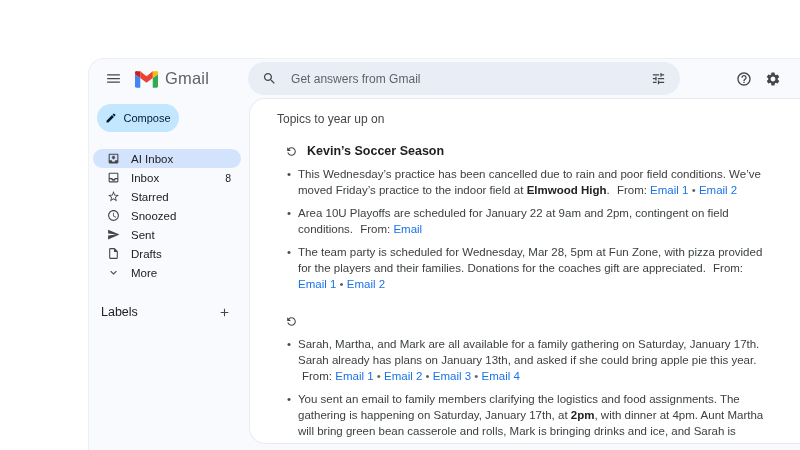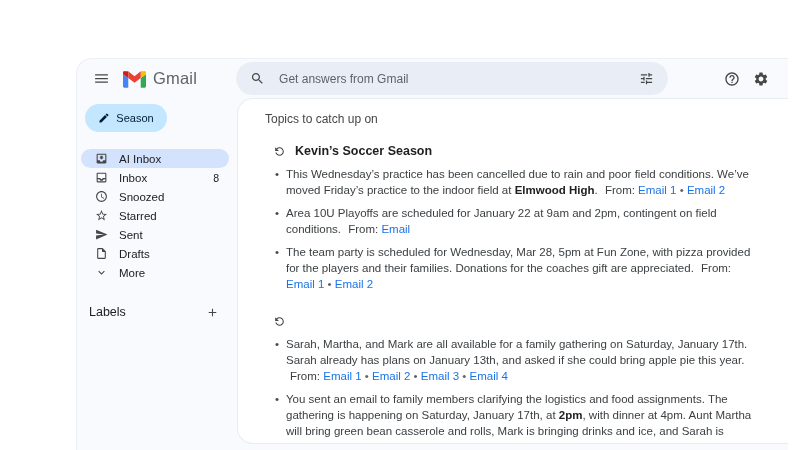--- a/index.html
+++ b/index.html
@@ -2,21 +2,21 @@
 <html><head>
 <meta charset="utf-8">
 <style>
   html,body{margin:0;padding:0;}
   body{
     width:800px;height:450px;overflow:hidden;background:#ffffff;
     font-family:"Liberation Sans", sans-serif;position:relative;
     -webkit-font-smoothing:antialiased;
   }
   .window{
-    position:absolute;left:76px;top:58px;width:712px;height:392px;
+    position:absolute;left:88px;top:58px;width:712px;height:392px;
     background:#f8fafd;border:1px solid #eceff3;border-right:none;border-bottom:none;
     border-top-left-radius:16px;box-sizing:border-box;
   }
   
   .topbar{height:39px;display:flex;align-items:center;padding-left:16px;}
   .icon{display:inline-flex;align-items:center;justify-content:center;color:#444746;}
   .icon svg{width:100%;height:100%;display:block;}
   .hamburger{width:17px;height:17px;margin-right:13px;cursor:pointer;}
   .gmail-logo{width:23px;height:18px;margin-right:7px;}
   .wordmark{font-size:16.5px;color:#5f6368;letter-spacing:.2px;}
@@ -125,21 +125,21 @@
   </div>
 
   <div class="body-row">
     <div class="sidebar">
       <div class="compose">
         <span class="icon">
             <svg viewBox="0 0 24 24" fill="currentColor">
               <path d="M3 17.25V21h3.75L17.81 9.94l-3.75-3.75L3 17.25zM20.71 7.04c.39-.39.39-1.02 0-1.41l-2.34-2.34a.9959.9959 0 0 0-1.41 0l-1.83 1.83 3.75 3.75 1.83-1.83z"></path>
             </svg>
           </span>
-        <span>Season</span>
+        <span>Compose</span>
       </div>
       <div class="nav">
           <div class="nav-item selected">
             <span class="icon">
               <svg viewBox="0 0 24 24" fill="currentColor">
                 <path d="M19 3H5c-1.1 0-1.99.9-1.99 2L3 19c0 1.1.9 2 2 2h14c1.1 0 2-.9 2-2V5c0-1.1-.9-2-2-2zm0 12h-4c0 1.66-1.34 3-3 3s-3-1.34-3-3H5V5h14v10zm-3-5h-2V7h-4v3H8l4 4 4-4z"></path>
               </svg>
             </span>
             <span>AI Inbox</span>
           </div>
@@ -148,32 +148,32 @@
               <svg viewBox="0 0 24 24" fill="currentColor">
                 <path d="M19 3H5c-1.1 0-2 .9-2 2v14c0 1.1.9 2 2 2h14c1.1 0 2-.9 2-2V5c0-1.1-.9-2-2-2zm0 16H5v-4h3.13c.47 1.76 2.06 3 3.87 3s3.4-1.24 3.87-3H19v4zm0-6h-4.87c0 1.1-.9 2-2.13 2s-2.13-.9-2.13-2H5V5h14v8z"></path>
               </svg>
             </span>
             <span>Inbox</span>
             <span class="nav-count">8</span>
           </div>
           <div class="nav-item">
             <span class="icon">
               <svg viewBox="0 0 24 24" fill="currentColor">
+                <path d="M22 9.24l-7.19-.62L12 2 9.19 8.63 2 9.24l5.46 4.73L5.82 21 12 17.27 18.18 21l-1.63-7.03L22 9.24zM12 15.4l-3.76 2.27 1-4.28-3.32-2.88 4.38-.38L12 6.1l1.71 4.04 4.38.38-3.32 2.88 1 4.28L12 15.4z"></path>
+              </svg>
+            </span>
+            <span>Starred</span>
+          </div>
+          <div class="nav-item">
+            <span class="icon">
+              <svg viewBox="0 0 24 24" fill="currentColor">
                 <path d="M11.99 2C6.47 2 2 6.48 2 12s4.47 10 9.99 10C17.52 22 22 17.52 22 12S17.52 2 11.99 2zM12 20c-4.42 0-8-3.58-8-8s3.58-8 8-8 8 3.58 8 8-3.58 8-8 8zm.5-13H11v6l5.25 3.15.75-1.23-4.5-2.67z"></path>
               </svg>
             </span>
             <span>Snoozed</span>
-          </div>
-          <div class="nav-item">
-            <span class="icon">
-              <svg viewBox="0 0 24 24" fill="currentColor">
-                <path d="M22 9.24l-7.19-.62L12 2 9.19 8.63 2 9.24l5.46 4.73L5.82 21 12 17.27 18.18 21l-1.63-7.03L22 9.24zM12 15.4l-3.76 2.27 1-4.28-3.32-2.88 4.38-.38L12 6.1l1.71 4.04 4.38.38-3.32 2.88 1 4.28L12 15.4z"></path>
-              </svg>
-            </span>
-            <span>Starred</span>
           </div>
           <div class="nav-item">
             <span class="icon">
               <svg viewBox="0 0 24 24" fill="currentColor">
                 <path d="M2.01 21 23 12 2.01 3 2 10l15 2-15 2z"></path>
               </svg>
             </span>
             <span>Sent</span>
           </div>
           <div class="nav-item">
@@ -197,21 +197,21 @@
         <span>Labels</span>
         <span class="icon">
             <svg viewBox="0 0 24 24" fill="currentColor">
               <path d="M19 13h-6v6h-2v-6H5v-2h6V5h2v6h6v2z"></path>
             </svg>
           </span>
       </div>
     </div>
 
     <div class="main-card">
-      <p class="topics-title">Topics to catch up on</p>
+      <p class="topics-title">Topics to year up on</p>
       <div>
           <div class="section">
             <div class="section-header">
               <span class="icon">
                 <svg viewBox="0 0 24 24" fill="currentColor">
                   <path d="M17.65 6.35A7.95 7.95 0 0 0 12 4c-4.42 0-7.99 3.58-7.99 8s3.57 8 7.99 8c3.73 0 6.84-2.55 7.73-6h-2.08c-.82 2.33-3.04 4-5.65 4-3.31 0-6-2.69-6-6s2.69-6 6-6c1.66 0 3.14.69 4.22 1.78L13 11h7V4l-2.35 2.35z"></path>
                 </svg>
               </span>
               <span class="section-title">Kevin’s Soccer Season</span>
             </div>

